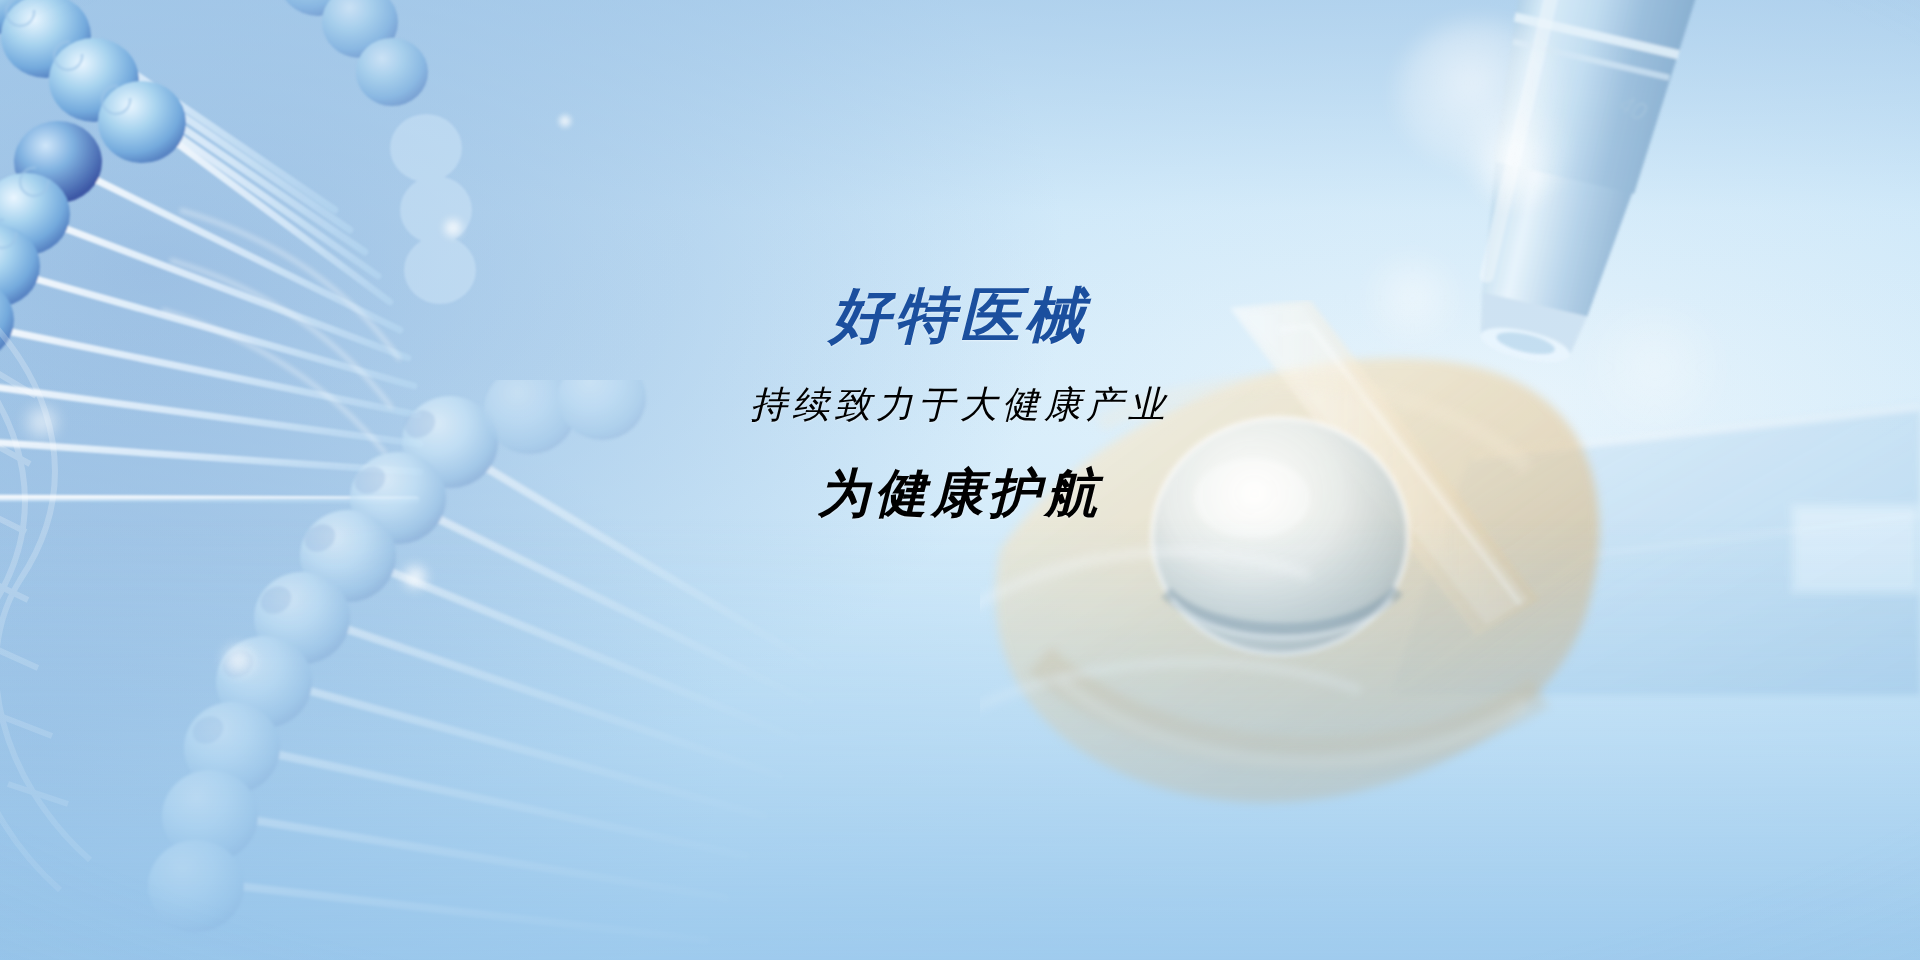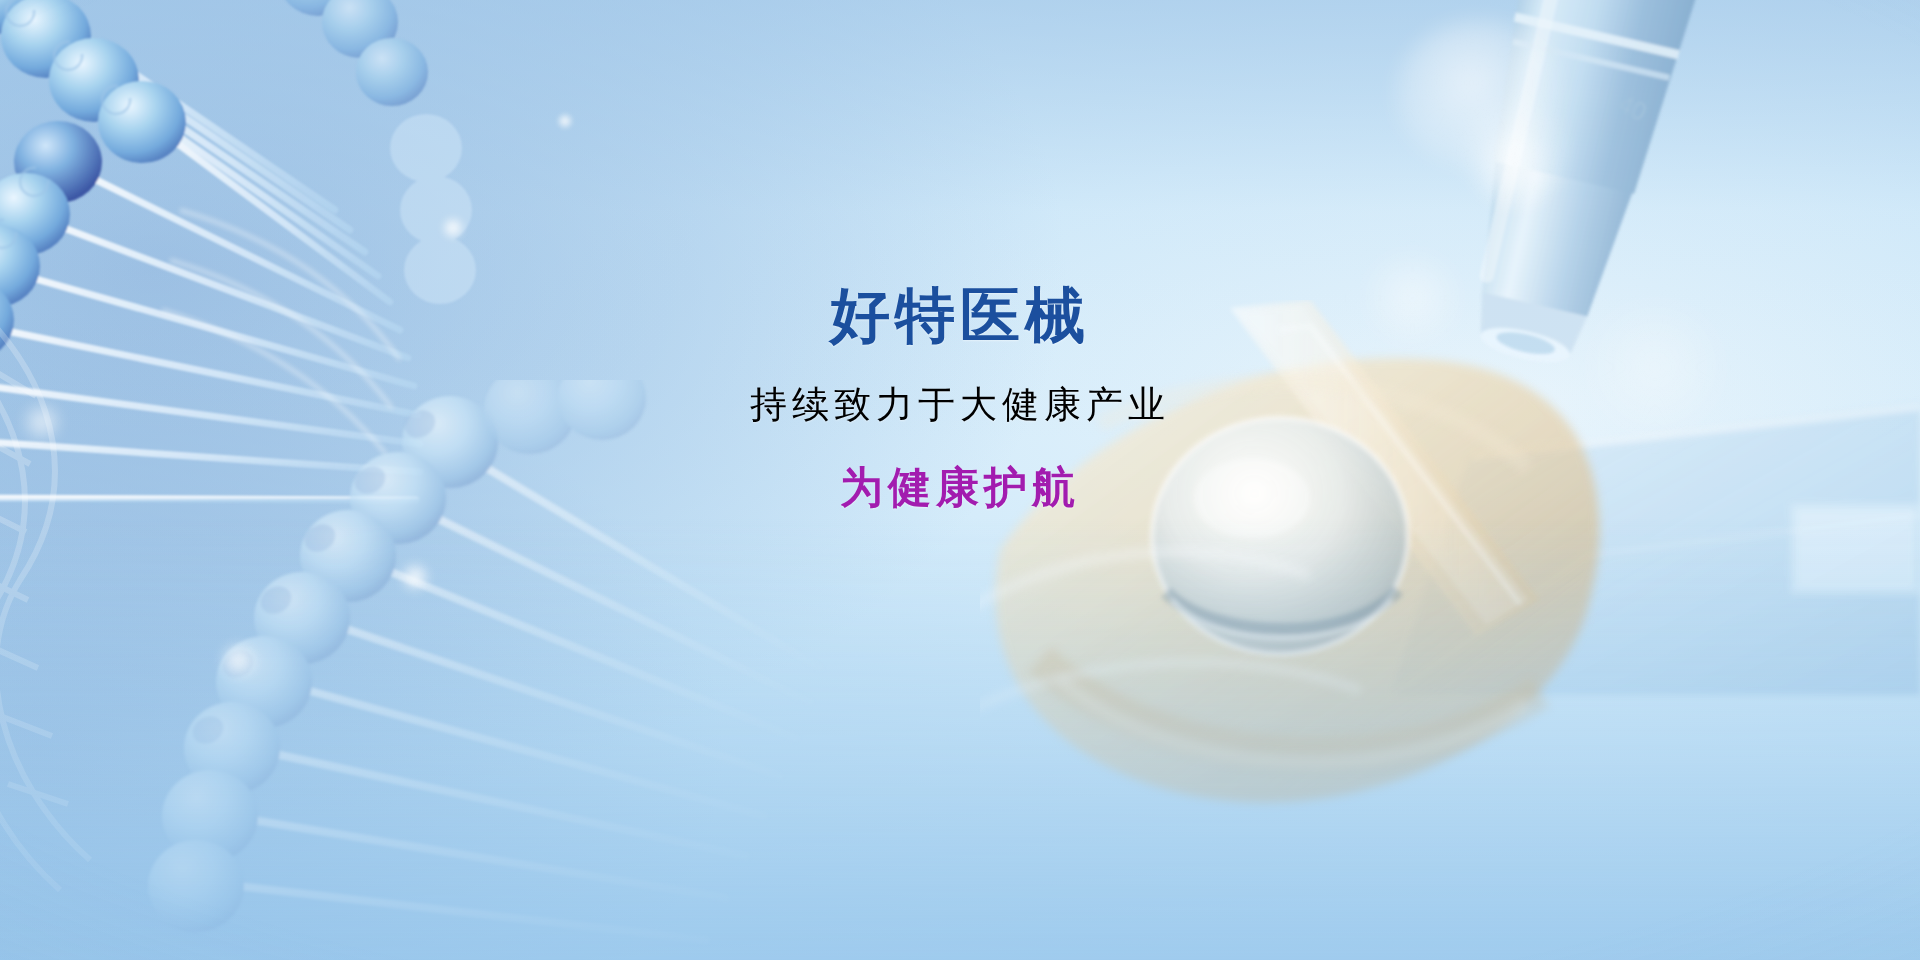--- a/index.html
+++ b/index.html
@@ -4,20 +4,21 @@
 <style>
   html,body{margin:0;padding:0;background:#cfe6f7;}
   *{box-sizing:border-box;}
   body{font-family:"Liberation Sans","DejaVu Sans",sans-serif;}
 
   .banner{
     position:relative;
     width:1920px;height:960px;
     overflow:hidden;
     background:#b9ddf4;
+    font-style:italic;
   }
 
   
   .bg-base{
     position:absolute;inset:0;
     background:
       radial-gradient(120% 100% at 78% 42%, #e9f5fc 0%, #d3ebfa 28%, #b9dcf4 58%, #a9d2f0 80%, #9ccaec 100%);
   }
   .bg-wash-left{
     position:absolute;inset:0;
@@ -79,23 +80,23 @@
   .subtitle{
     font-size:37px;
     font-weight:normal;
     color:#000000;
     letter-spacing:5px;
     line-height:1.2;
     margin:34px 0 0 0;
     text-shadow:0 1px 2px rgba(255,255,255,.4);
   }
   .tagline{
-    font-size:43px;
+    font-size:52px;
     font-weight:bold;
-    color:#a21caf;
+    color:#000000;
     letter-spacing:5px;
     line-height:1.2;
     margin:34px 0 0 0;
     text-shadow:0 1px 2px rgba(255,255,255,.45);
   }
 
   .vignette{
     position:absolute;inset:0;pointer-events:none;
     background:radial-gradient(120% 110% at 50% 45%, rgba(255,255,255,0) 55%, rgba(140,185,222,.22) 100%);
   }

